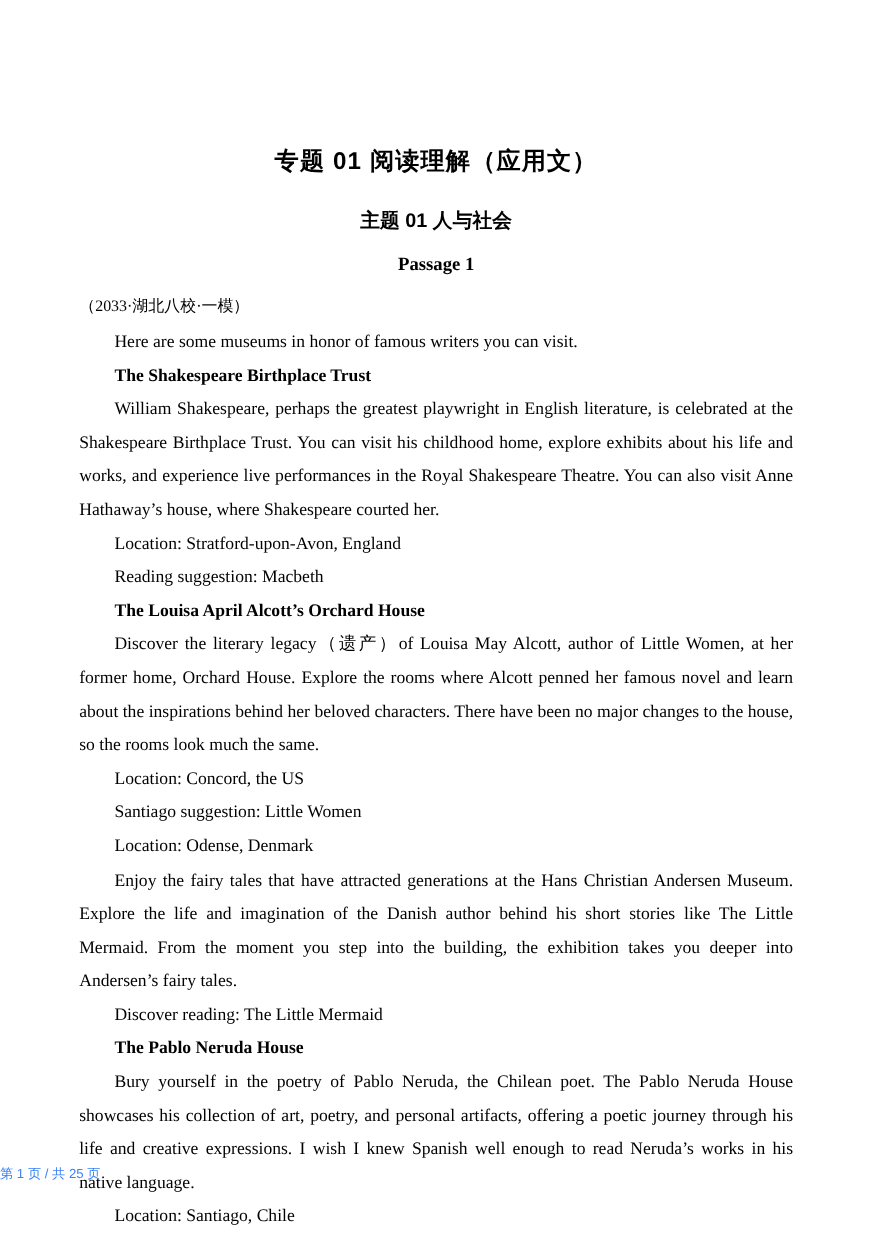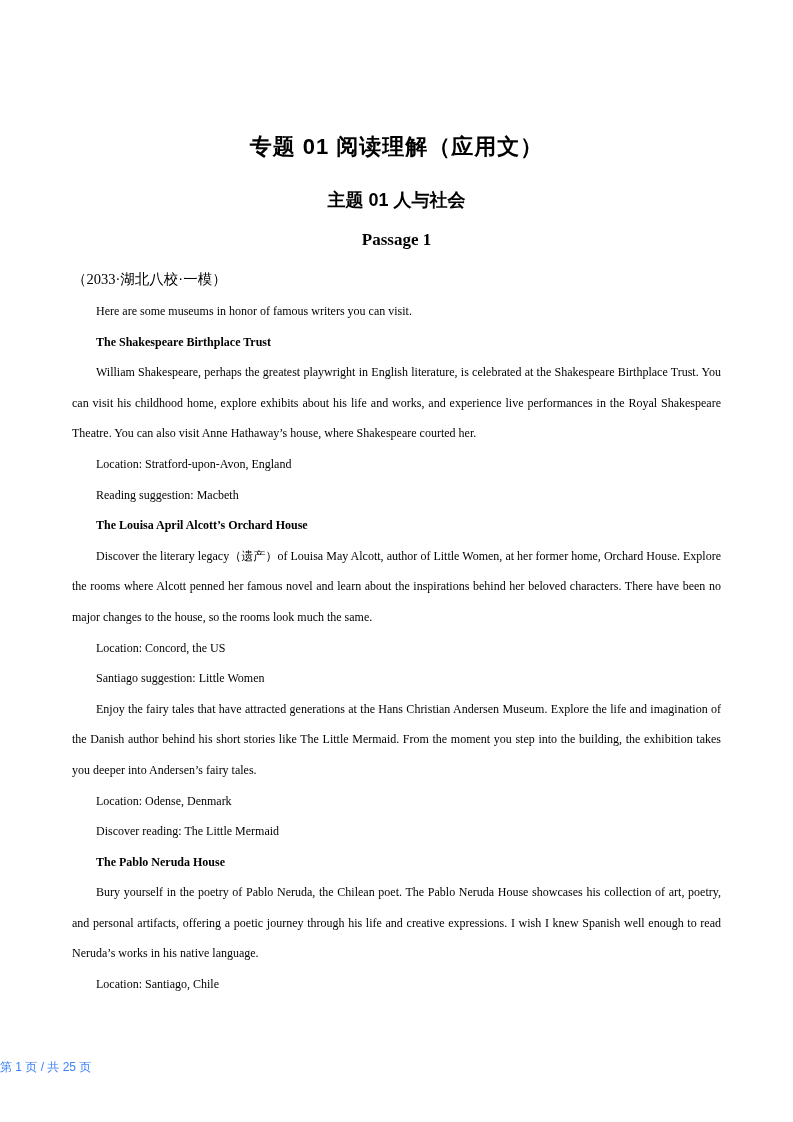--- a/index.html
+++ b/index.html
@@ -40,21 +40,21 @@
     font-weight: bold;
     font-size: 17px;
   }
   .source-line {
     margin: 0 0 2px 0;
     font-size: 14.5px;
     line-height: 30px;
   }
   p.body-line {
     margin: 0;
-    font-size: 12px;
+    font-size: 16px;
     line-height: 30.6px;
     text-align: justify;
     text-indent: 2em;
   }
   p.body-line.bold {
     font-weight: bold;
     text-align: left;
   }
   p.body-line.plain {
     text-align: left;
@@ -87,22 +87,22 @@
   <p class="body-line bold">The Shakespeare Birthplace Trust</p>
   <p class="body-line">William Shakespeare, perhaps the greatest playwright in English literature, is celebrated at the Shakespeare Birthplace Trust. You can visit his childhood home, explore exhibits about his life and works, and experience live performances in the Royal Shakespeare Theatre. You can also visit Anne Hathaway’s house, where Shakespeare courted her.</p>
   <p class="body-line plain">Location: Stratford-upon-Avon, England</p>
   <p class="body-line plain">Reading suggestion: Macbeth</p>
 
   <p class="body-line bold">The Louisa April Alcott’s Orchard House</p>
   <p class="body-line">Discover the literary legacy（遗产）of Louisa May Alcott, author of Little Women, at her former home, Orchard House. Explore the rooms where Alcott penned her famous novel and learn about the inspirations behind her beloved characters. There have been no major changes to the house, so the rooms look much the same.</p>
   <p class="body-line plain">Location: Concord, the US</p>
   <p class="body-line plain">Santiago suggestion: Little Women</p>
 
+  <p class="body-line plain">Location: Odense, Denmark</p>
   <p class="body-line">Enjoy the fairy tales that have attracted generations at the Hans Christian Andersen Museum. Explore the life and imagination of the Danish author behind his short stories like The Little Mermaid. From the moment you step into the building, the exhibition takes you deeper into Andersen’s fairy tales.</p>
-  <p class="body-line plain">Location: Odense, Denmark</p>
   <p class="body-line plain">Discover reading: The Little Mermaid</p>
 
   <p class="body-line bold">The Pablo Neruda House</p>
   <p class="body-line">Bury yourself in the poetry of Pablo Neruda, the Chilean poet. The Pablo Neruda House showcases his collection of art, poetry, and personal artifacts, offering a poetic journey through his life and creative expressions. I wish I knew Spanish well enough to read Neruda’s works in his native language.</p>
   <p class="body-line plain">Location: Santiago, Chile</p>
 
   <div class="footer">第 1 页 / 共 25 页</div>
 
 </div>
 

